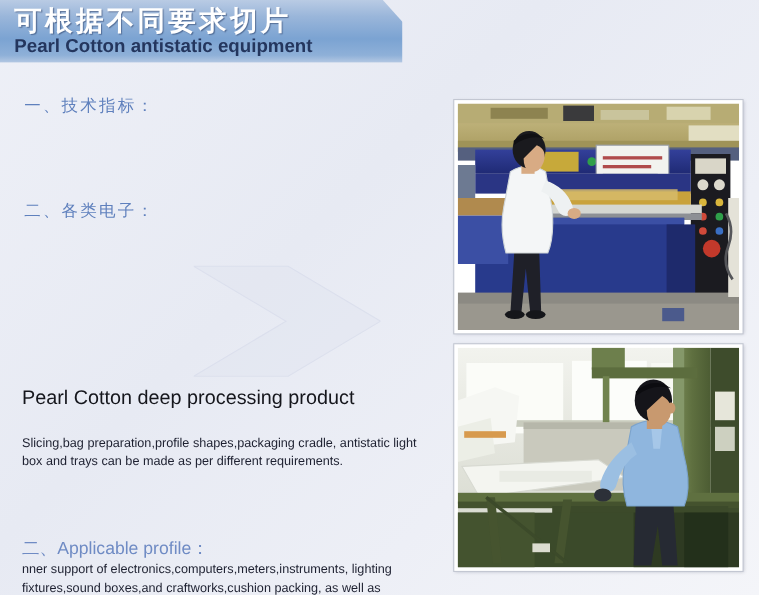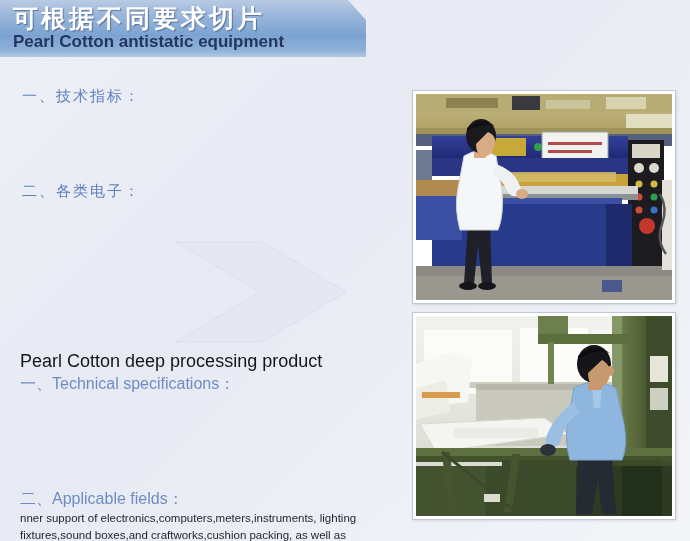--- a/index.html
+++ b/index.html
@@ -107,23 +107,23 @@
   <div class="banner-en">Pearl Cotton antistatic equipment</div>
 
   <div class="col-left">
 
     <div class="h-cn sec1-h">一、技术指标：</div>
 
     <div class="h-cn sec2-h">二、各类电子：</div>
 
     <div class="en-title">Pearl Cotton deep processing product</div>
 
-    <div class="en-h en-h1">一、Technical specifications：</div>
-
-    <div class="en-h en-h2">二、Applicable fields：</div>
+    <div class="en-p en-p1">Slicing,bag preparation,profile shapes,packaging cradle, antistatic light box and trays can be made as per different requirements.</div>
+
+    <div class="en-h en-h2">二、Applicable profile：</div>
     <div class="en-p en-p2">nner support of electronics,computers,meters,instruments, lighting fixtures,sound boxes,and craftworks,cushion packing, as well as packaging for electronics electrical appliances, clocks,and watches.</div>
   </div>
 
   <div class="photo" id="photo-top">
     <div class="inner">
       <svg viewBox="0 0 256 206" preserveAspectRatio="none">
         <defs>
           <linearGradient id="ceil1" x1="0" y1="0" x2="0" y2="1">
             <stop offset="0%" stop-color="#cbc08a"></stop>
             <stop offset="100%" stop-color="#a89a5e"></stop>

